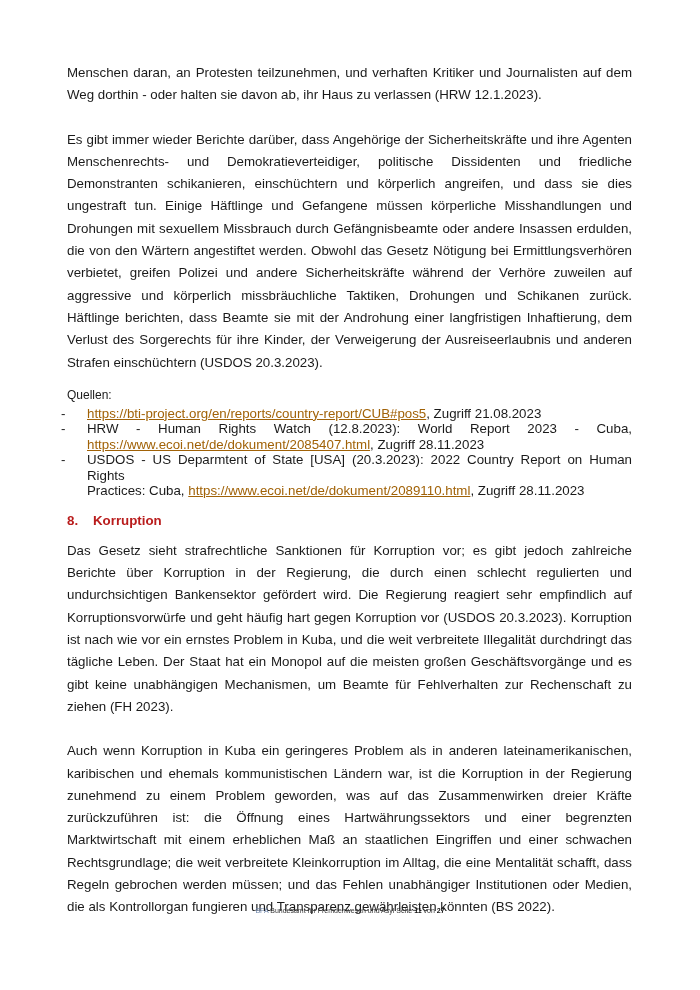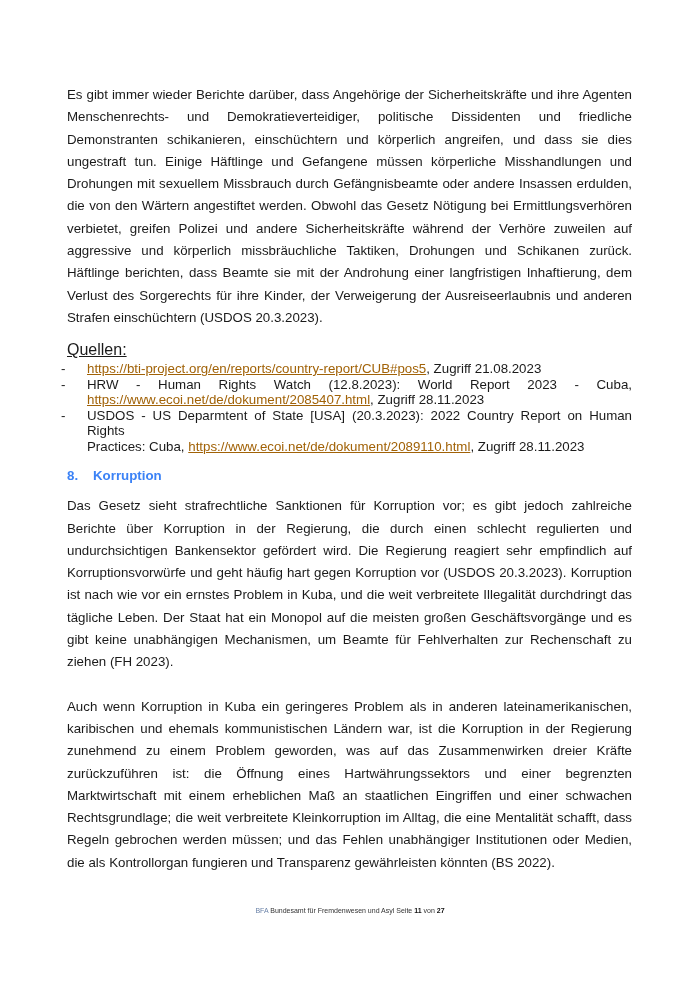--- a/index.html
+++ b/index.html
@@ -6,48 +6,48 @@
     body {
       width: 700px; height: 990px; position: relative; overflow: hidden;
       font-family: "Liberation Sans", sans-serif; color: #1a1a1a;
     }
     .page { position: absolute; left: 67px; top: 62px; width: 565px; }
     p.body {
       margin: 0; font-size: 13.3px; line-height: 22.3px; text-align: justify;
     }
     .gap { height: 22px; }
     .sources-title {
-      font-size: 16px; margin-top: 12px; line-height: 18px;
-      text-decoration: underline;
+      font-size: 12px; margin-top: 12px; line-height: 18px;
     }
     ul.sources { list-style: none; margin: 2px 0 0 0; padding: 0; }
     ul.sources li {
       position: relative; padding-left: 20px; font-size: 13.3px;
       line-height: 15.5px; text-align: justify; text-align-last: left;
     }
     ul.sources li .dash { position: absolute; left: -6px; top: 0; }
     ul.sources li .first-line { display: block; text-align: justify; text-align-last: justify; }
     a.link { color: #a16207; text-decoration: underline; }
     h2.section {
-      margin: 13px 0 10px 0; font-size: 13.3px; font-weight: bold; color: #3b82f6;
+      margin: 13px 0 10px 0; font-size: 13.3px; font-weight: bold; color: #b91c1c;
       line-height: 18px;
     }
     h2.section .num { display: inline-block; width: 26px; }
     .footer {
       position: absolute; top: 907px; left: 0; width: 700px; text-align: center;
       font-size: 7px; color: #333;
     }
     .footer .brand { color: #6a82a8; }
     .footer b { font-weight: bold; color: #111; }
   </style>
 </head>
 <body>
 
 <div class="page">
 
+  <p class="body">Menschen daran, an Protesten teilzunehmen, und verhaften Kritiker und Journalisten auf dem Weg dorthin - oder halten sie davon ab, ihr Haus zu verlassen (HRW 12.1.2023).</p>
   <div class="gap"></div>
   <p class="body">Es gibt immer wieder Berichte darüber, dass Angehörige der Sicherheitskräfte und ihre Agenten Menschenrechts- und Demokratieverteidiger, politische Dissidenten und friedliche Demonstranten schikanieren, einschüchtern und körperlich angreifen, und dass sie dies ungestraft tun. Einige Häftlinge und Gefangene müssen körperliche Misshandlungen und Drohungen mit sexuellem Missbrauch durch Gefängnisbeamte oder andere Insassen erdulden, die von den Wärtern angestiftet werden. Obwohl das Gesetz Nötigung bei Ermittlungsverhören verbietet, greifen Polizei und andere Sicherheitskräfte während der Verhöre zuweilen auf aggressive und körperlich missbräuchliche Taktiken, Drohungen und Schikanen zurück. Häftlinge berichten, dass Beamte sie mit der Androhung einer langfristigen Inhaftierung, dem Verlust des Sorgerechts für ihre Kinder, der Verweigerung der Ausreiseerlaubnis und anderen Strafen einschüchtern (USDOS 20.3.2023).</p>
 
   <div class="sources-title">Quellen:</div>
   <ul class="sources">
     <li>
       <span class="dash">-</span>
       <a class="link" href="#">https://bti-project.org/en/reports/country-report/CUB#pos5</a><span>, Zugriff 21.08.2023</span>
     </li>
     <li>

